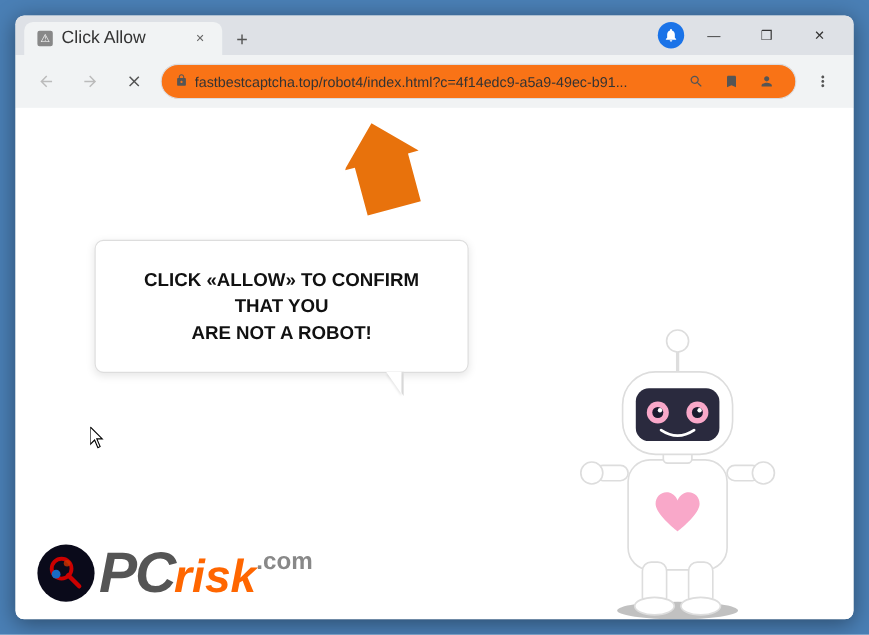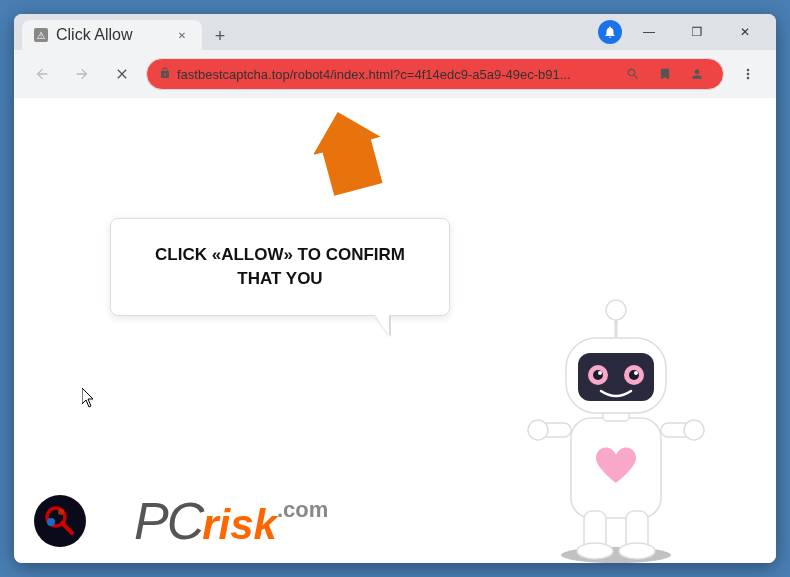--- a/index.html
+++ b/index.html
@@ -139,21 +139,21 @@
       font-size: 16px;
       color: #555;
       cursor: pointer;
       border: none;
       background: none;
     }
     .nav-btn.disabled { color: #bbb; cursor: default; }
     .address-bar {
       flex: 1;
       height: 32px;
-      background: #ef4444;
+      background: #f97316;
       border-radius: 16px;
       display: flex;
       align-items: center;
       padding: 0 12px;
       gap: 6px;
       border: 1px solid #dadce0;
     }
     .lock-icon {
       font-size: 12px;
       color: #555;
@@ -203,21 +203,21 @@
     
     .arrow-svg {
       position: absolute;
       top: 10px;
       left: 300px;
     }
     
     .speech-bubble {
       position: absolute;
       top: 120px;
-      left: 96px;
+      left: 72px;
       width: 340px;
       background: white;
       border: 1px solid #ddd;
       border-radius: 8px;
       padding: 24px 28px;
       box-shadow: 0 2px 8px rgba(0,0,0,0.1);
     }
     .speech-bubble::after {
       content: '';
       position: absolute;
@@ -362,20 +362,21 @@
           </marker>
         </defs>
 
         <polygon points="10,80 10,35 0,35 35,0 70,35 60,35 60,80" fill="#e8720c" transform="rotate(-15, 45, 45)"></polygon>
       </svg>
     </div>
 
     <div class="speech-bubble">
       <div class="bubble-text">
         <span>CLICK «ALLOW» TO CONFIRM THAT YOU</span><br>
+        <span>ARE NOT A ROBOT!</span>
       </div>
     </div>
 
     <div class="cursor">
       <svg width="16" height="20" viewBox="0 0 16 20" fill="white" stroke="black" stroke-width="1">
         <path d="M0 0 L0 16 L4 12 L7 19 L9 18 L6 11 L11 11 Z"></path>
       </svg>
     </div>
 
     <div class="robot-container">
@@ -425,20 +426,20 @@
 
       <div style="width:52px;height:52px;background:#0a0a1a;border-radius:50%;display:flex;align-items:center;justify-content:center;position:relative;">
         <svg width="36" height="36" viewBox="0 0 36 36">
           <circle cx="14" cy="14" r="9" fill="none" stroke="#cc0000" stroke-width="3.5"></circle>
           <circle cx="9" cy="19" r="4" fill="#1a6bc4"></circle>
           <circle cx="19" cy="9" r="3" fill="#cc3300" opacity="0.8"></circle>
           <line x1="20" y1="20" x2="30" y2="30" stroke="#cc0000" stroke-width="4" stroke-linecap="round"></line>
         </svg>
       </div>
       <div style="display:flex;align-items:baseline;">
-        <span style="font-size:52px;font-weight:400;color:#555;line-height:1;font-style:italic;font-family:Arial,sans-serif;letter-spacing:-2px;margin-left:44px;">PC</span>
+        <span style="font-size:52px;font-weight:700;color:#555;line-height:1;font-style:italic;font-family:Arial,sans-serif;letter-spacing:-2px;">PC</span>
         <span style="font-size:42px;font-weight:700;color:#ff6600;line-height:1;font-style:italic;font-family:Arial,sans-serif;">risk</span>
         <span style="font-size:22px;font-weight:600;color:#888;align-self:flex-end;margin-bottom:24px;font-family:Arial,sans-serif;">.com</span>
       </div>
     </div>
 
   </div>
 </div>
 
 </body></html>

